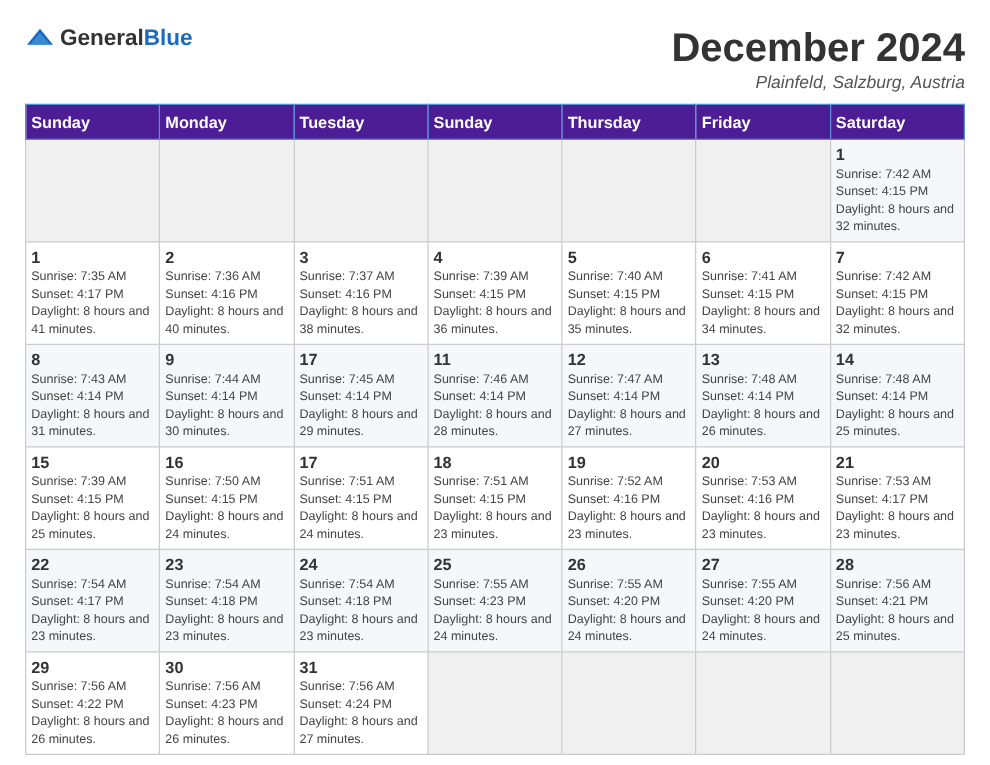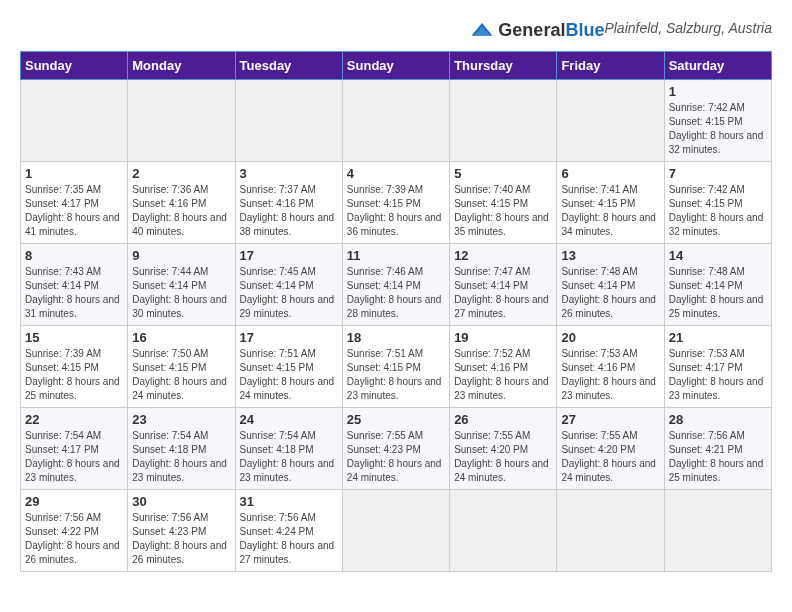--- a/index.html
+++ b/index.html
@@ -5,21 +5,21 @@
     * { box-sizing: border-box; margin: 0; padding: 0; }
     body {
       font-family: Arial, sans-serif;
       background: #fff;
       width: 792px;
       min-height: 612px;
       padding: 20px;
     }
     .header-area {
       display: flex;
-      justify-content: flex-end;
+      justify-content: space-between;
       align-items: flex-start;
       margin-bottom: 10px;
     }
     .logo {
       display: flex;
       align-items: center;
       gap: 4px;
     }
     .logo-icon {
       width: 24px;
@@ -90,20 +90,21 @@
   <div class="logo">
     <svg class="logo-icon" viewBox="0 0 30 24" xmlns="http://www.w3.org/2000/svg">
       <polygon points="15,2 28,18 2,18" fill="#1a6bbd"></polygon>
       <polygon points="15,6 25,18 5,18" fill="#4a9de0" opacity="0.6"></polygon>
     </svg>
     <div>
       <span style="font-size:18px;font-weight:bold;color:#333;">General</span><span style="font-size:18px;font-weight:bold;color:#1a6bbd;">Blue</span>
     </div>
   </div>
   <div class="title-area">
+    <div class="calendar-title">December 2024</div>
     <div class="calendar-subtitle">Plainfeld, Salzburg, Austria</div>
   </div>
 </div>
 
 <table>
   <thead>
     <tr>
     <th>Sunday</th>
         <th>Monday</th>
         <th>Tuesday</th>

